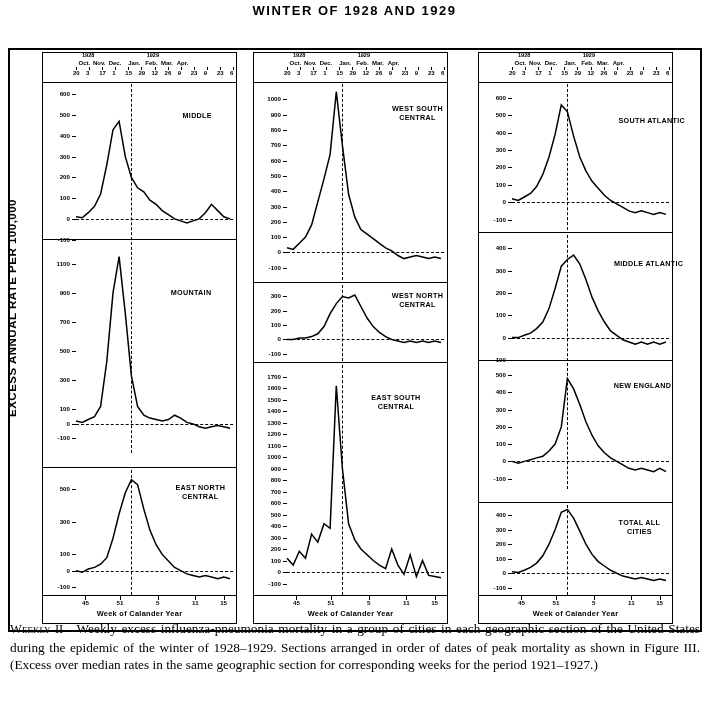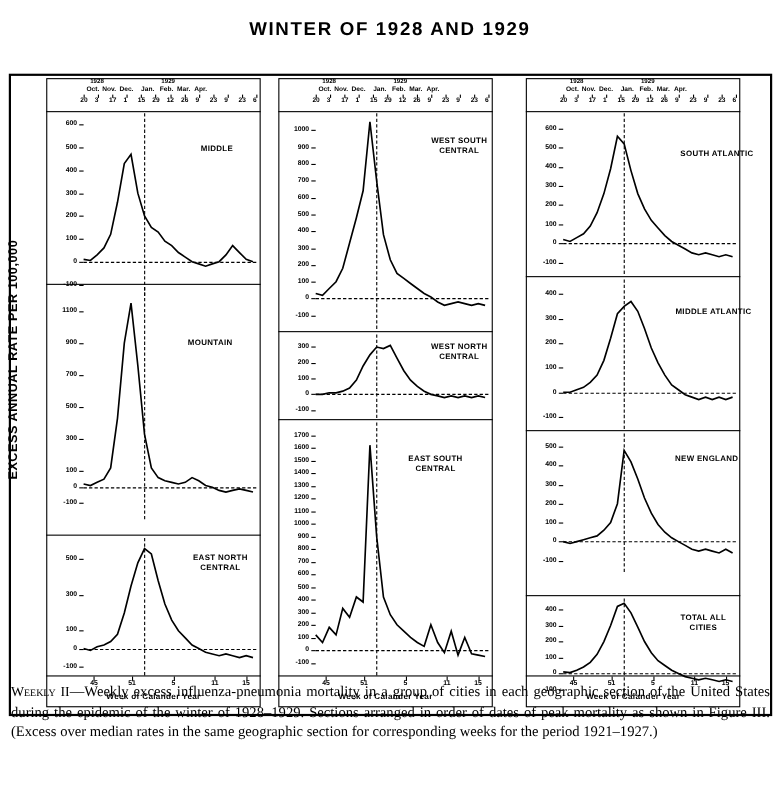--- a/index.html
+++ b/index.html
@@ -1,19 +1,19 @@
 <!DOCTYPE html>
 <html><head>
 <meta charset="utf-8">
 <style>
   html,body{margin:0;padding:0;background:#ffffff;}
   body{width:709px;height:727px;font-family:"Liberation Serif",serif;color:#000;position:relative;overflow:hidden;}
   .title{
     text-align:center;font-family:"Liberation Sans",sans-serif;font-weight:bold;
-    font-size:17px;letter-spacing:1.5px;padding-top:17px;
+    font-size:13px;letter-spacing:1.5px;padding-top:3px;
   }
   .figure-area{position:relative;width:709px;height:590px;}
   .frame{position:absolute;border:2px solid #000;}
   
   #outer{left:8px;top:30px;width:690px;height:580px;border-width:2px;}
   .ylabel{
     position:absolute;left:6px;top:120px;width:26px;
     font-family:"Liberation Sans",sans-serif;font-weight:bold;font-size:11.5px;
     letter-spacing:0.5px;line-height:13px;text-align:center;
     writing-mode:vertical-rl;transform:rotate(180deg);
@@ -442,21 +442,21 @@
           <div class="ytickmark" style="left: -4px; top: 13.377px;"></div>
           <div class="ytick" style="left: -32px; top: 9.37705px;">400</div>
           <div class="zeroline" style="top: 102.557px;"></div>
           <div class="vline" style="left: 55.44px;"></div>
           <svg width="154" height="136" style="position: absolute; left: 0px; top: 0px;">
             <polyline points="0.0,102.6 6.2,102.6 12.3,100.3 18.5,98.1 24.6,93.6 30.8,87.0 37.0,73.6 43.1,53.5 49.3,31.2 55.4,24.5 61.6,20.1 67.8,29.0 73.9,44.6 80.1,62.4 86.2,75.8 92.4,87.0 98.6,95.9 104.7,100.3 110.9,104.8 117.0,107.0 123.2,109.2 129.4,107.0 135.5,109.2 141.7,107.0 147.8,109.2 154.0,107.0"></polyline>
           </svg>
           <div class="plabel" style="left: 101.64px; top: 24.48px; width: 70px;">MIDDLE ATLANTIC</div>
         </div>
       </div>
-      <div class="panel" style="top: 320px; height: 130px; border-top: 1.5px solid rgb(0, 0, 0); padding-left: 40px;">
+      <div class="panel" style="top: 308px; height: 130px; border-top: 1.5px solid rgb(0, 0, 0); padding-left: 40px;">
         <div class="plot">
           <div class="ytickmark" style="left: -4px; top: 115.644px;"></div>
           <div class="ytick" style="left: -32px; top: 111.644px;">-100</div>
           <div class="ytickmark" style="left: -4px; top: 98.3836px;"></div>
           <div class="ytick" style="left: -32px; top: 94.3836px;">0</div>
           <div class="ytickmark" style="left: -4px; top: 81.1233px;"></div>
           <div class="ytick" style="left: -32px; top: 77.1233px;">100</div>
           <div class="ytickmark" style="left: -4px; top: 63.863px;"></div>
           <div class="ytick" style="left: -32px; top: 59.863px;">200</div>
           <div class="ytickmark" style="left: -4px; top: 46.6027px;"></div>
@@ -466,21 +466,21 @@
           <div class="ytickmark" style="left: -4px; top: 12.0822px;"></div>
           <div class="ytick" style="left: -32px; top: 8.08219px;">500</div>
           <div class="zeroline" style="top: 98.3836px;"></div>
           <div class="vline" style="left: 55.44px;"></div>
           <svg width="154" height="126" style="position: absolute; left: 0px; top: 0px;">
             <polyline points="0.0,98.4 6.2,100.1 12.3,98.4 18.5,96.7 24.6,94.9 30.8,93.2 37.0,88.0 43.1,81.1 49.3,63.9 55.4,15.5 61.6,25.9 67.8,41.4 73.9,58.7 80.1,72.5 86.2,82.8 92.4,89.8 98.6,94.9 104.7,98.4 110.9,101.8 117.0,105.3 123.2,107.0 129.4,105.3 135.5,107.0 141.7,108.7 147.8,105.3 154.0,108.7"></polyline>
           </svg>
           <div class="plabel" style="left: 95.48px; top: 17.64px; width: 70px;">NEW ENGLAND</div>
         </div>
       </div>
-      <div class="panel" style="top: 450px; height: 94px; border-top: 1.5px solid rgb(0, 0, 0); margin-top: 20px;">
+      <div class="panel" style="top: 450px; height: 94px; border-top: 1.5px solid rgb(0, 0, 0);">
         <div class="plot">
           <div class="ytickmark" style="left: -4px; top: 82.7419px;"></div>
           <div class="ytick" style="left: -32px; top: 78.7419px;">-100</div>
           <div class="ytickmark" style="left: -4px; top: 68.2258px;"></div>
           <div class="ytick" style="left: -32px; top: 64.2258px;">0</div>
           <div class="ytickmark" style="left: -4px; top: 53.7097px;"></div>
           <div class="ytick" style="left: -32px; top: 49.7097px;">100</div>
           <div class="ytickmark" style="left: -4px; top: 39.1935px;"></div>
           <div class="ytick" style="left: -32px; top: 35.1935px;">200</div>
           <div class="ytickmark" style="left: -4px; top: 24.6774px;"></div>

